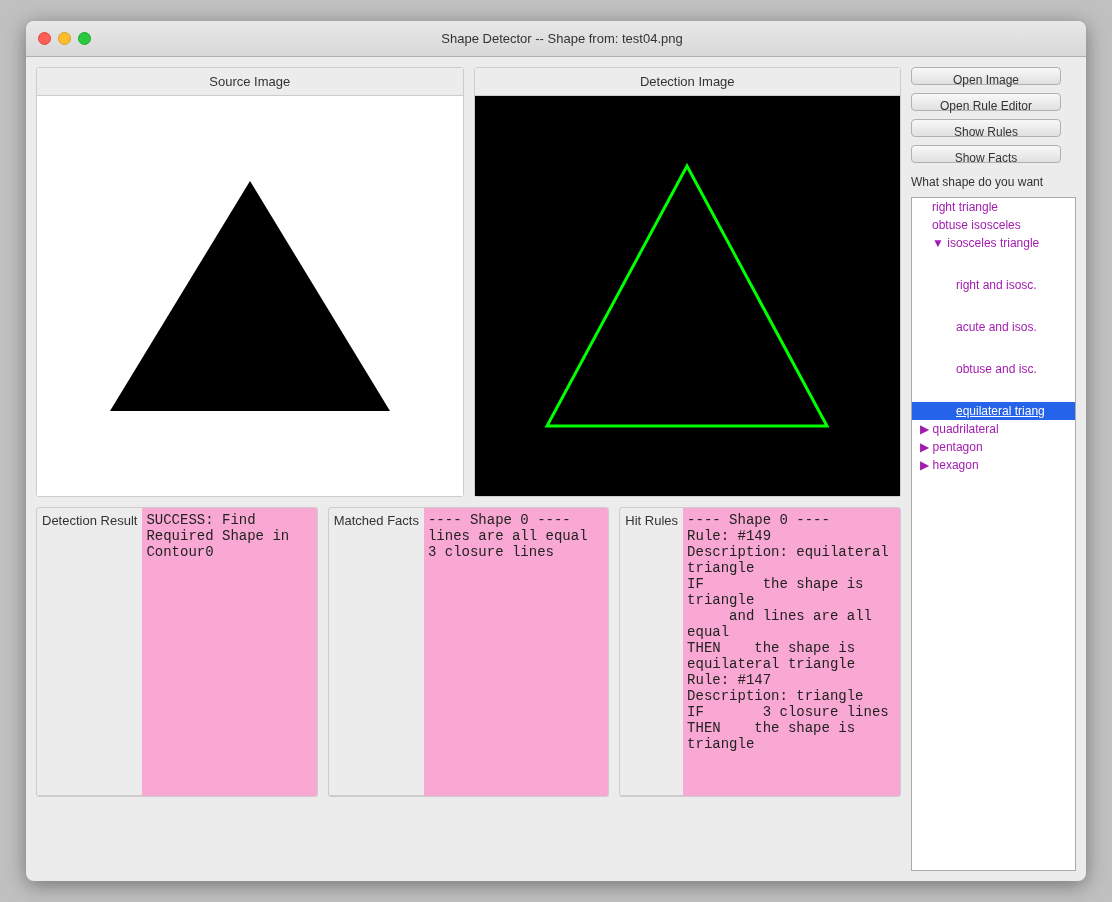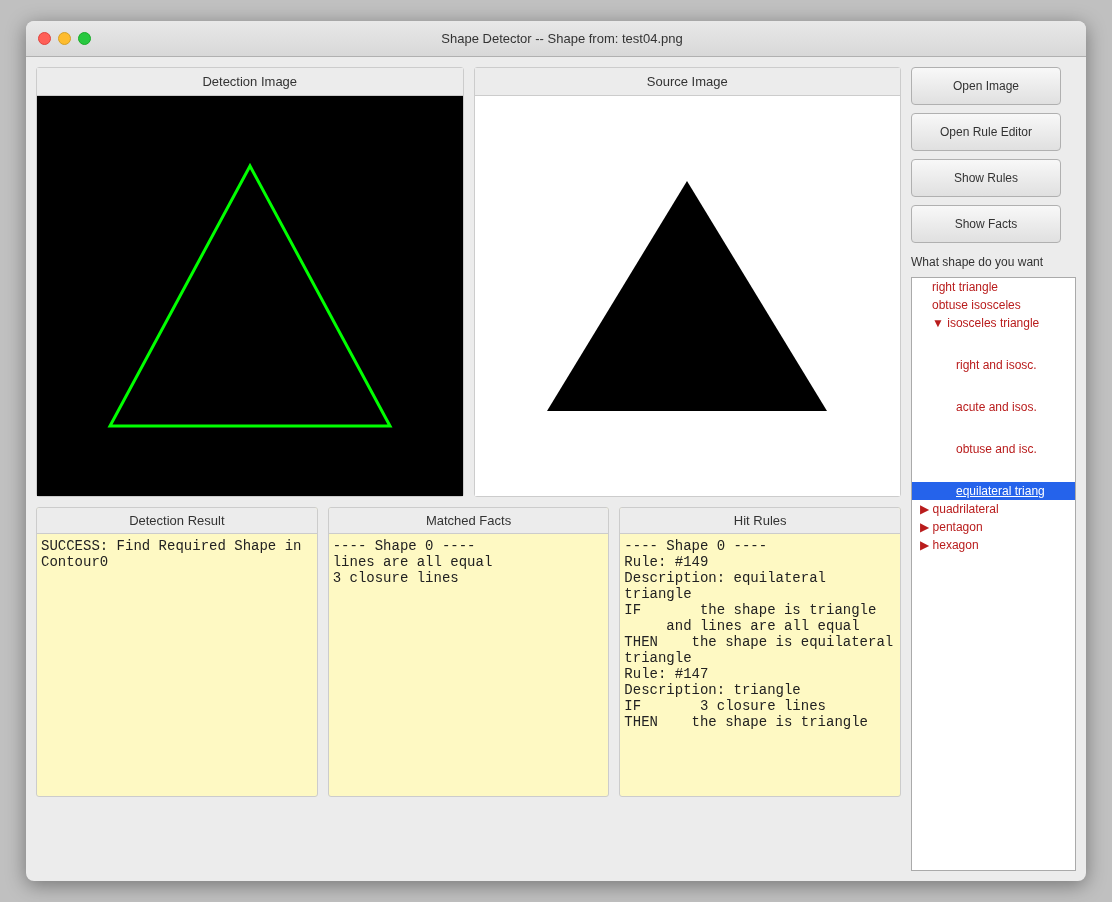--- a/index.html
+++ b/index.html
@@ -118,24 +118,24 @@
     }
     .bottom-panels {
       display: flex;
       gap: 10px;
       height: 290px;
       margin-top: 10px;
     }
     .bottom-panel {
       flex: 1;
       display: flex;
-      flex-direction: column;
+      flex-direction: row;
       border: 1px solid #ccc;
       border-radius: 3px;
-      background: #fef9c3;
+      background: #f9a8d4;
       overflow: hidden;
     }
     .bottom-panel-label {
       text-align: center;
       padding: 5px;
       font-size: 13px;
       color: #333;
       background: #ececec;
       border-bottom: 1px solid #ccc;
     }
@@ -150,21 +150,21 @@
     }
     .right-panel {
       width: 165px;
       display: flex;
       flex-direction: column;
       gap: 8px;
       padding-top: 0;
     }
     .action-btn {
       width: 150px;
-      height: 38px;
+      height: 18px;
       background: linear-gradient(to bottom, #f8f8f8, #e0e0e0);
       border: 1px solid #b0b0b0;
       border-radius: 4px;
       font-size: 12px;
       cursor: pointer;
       text-align: center;
       line-height: 24px;
       color: #333;
     }
     .shape-selector-label {
@@ -178,21 +178,21 @@
       overflow-y: auto;
       flex: 1;
       font-size: 12px;
     }
     .tree-item {
       padding: 2px 4px 2px 8px;
       cursor: pointer;
       white-space: nowrap;
       overflow: hidden;
       text-overflow: ellipsis;
-      color: #b91c1c;
+      color: #a21caf;
     }
     .tree-item.selected {
       background: #2563eb;
       color: white;
       text-decoration: underline;
     }
     .tree-item.indent1 { padding-left: 20px; }
     .tree-item.indent2 { padding-left: 44px; margin-top: 24px; }
   </style>
 </head>
@@ -209,32 +209,32 @@
     <div class="titlebar-title">Shape Detector -- Shape from: test04.png</div>
   </div>
 
   <div class="main-content">
 
     <div class="left-panel">
 
       <div class="images-row">
 
         <div class="image-section">
+          <div class="image-label">Source Image</div>
+          <div class="source-image-area">
+            <div class="black-triangle"></div>
+          </div>
+        </div>
+
+        <div class="image-section">
           <div class="image-label">Detection Image</div>
           <div class="detection-image-area">
             <svg class="green-triangle-svg" viewBox="0 0 320 300">
               <polygon points="160,20 20,280 300,280" fill="none" stroke="#00ff00" stroke-width="3"></polygon>
             </svg>
-          </div>
-        </div>
-
-        <div class="image-section">
-          <div class="image-label">Source Image</div>
-          <div class="source-image-area">
-            <div class="black-triangle"></div>
           </div>
         </div>
 
       </div>
 
       <div class="bottom-panels">
 
         <div class="bottom-panel">
           <div class="bottom-panel-label">Detection Result</div>
           <div class="bottom-panel-content">SUCCESS: Find Required Shape in Contour0</div>

